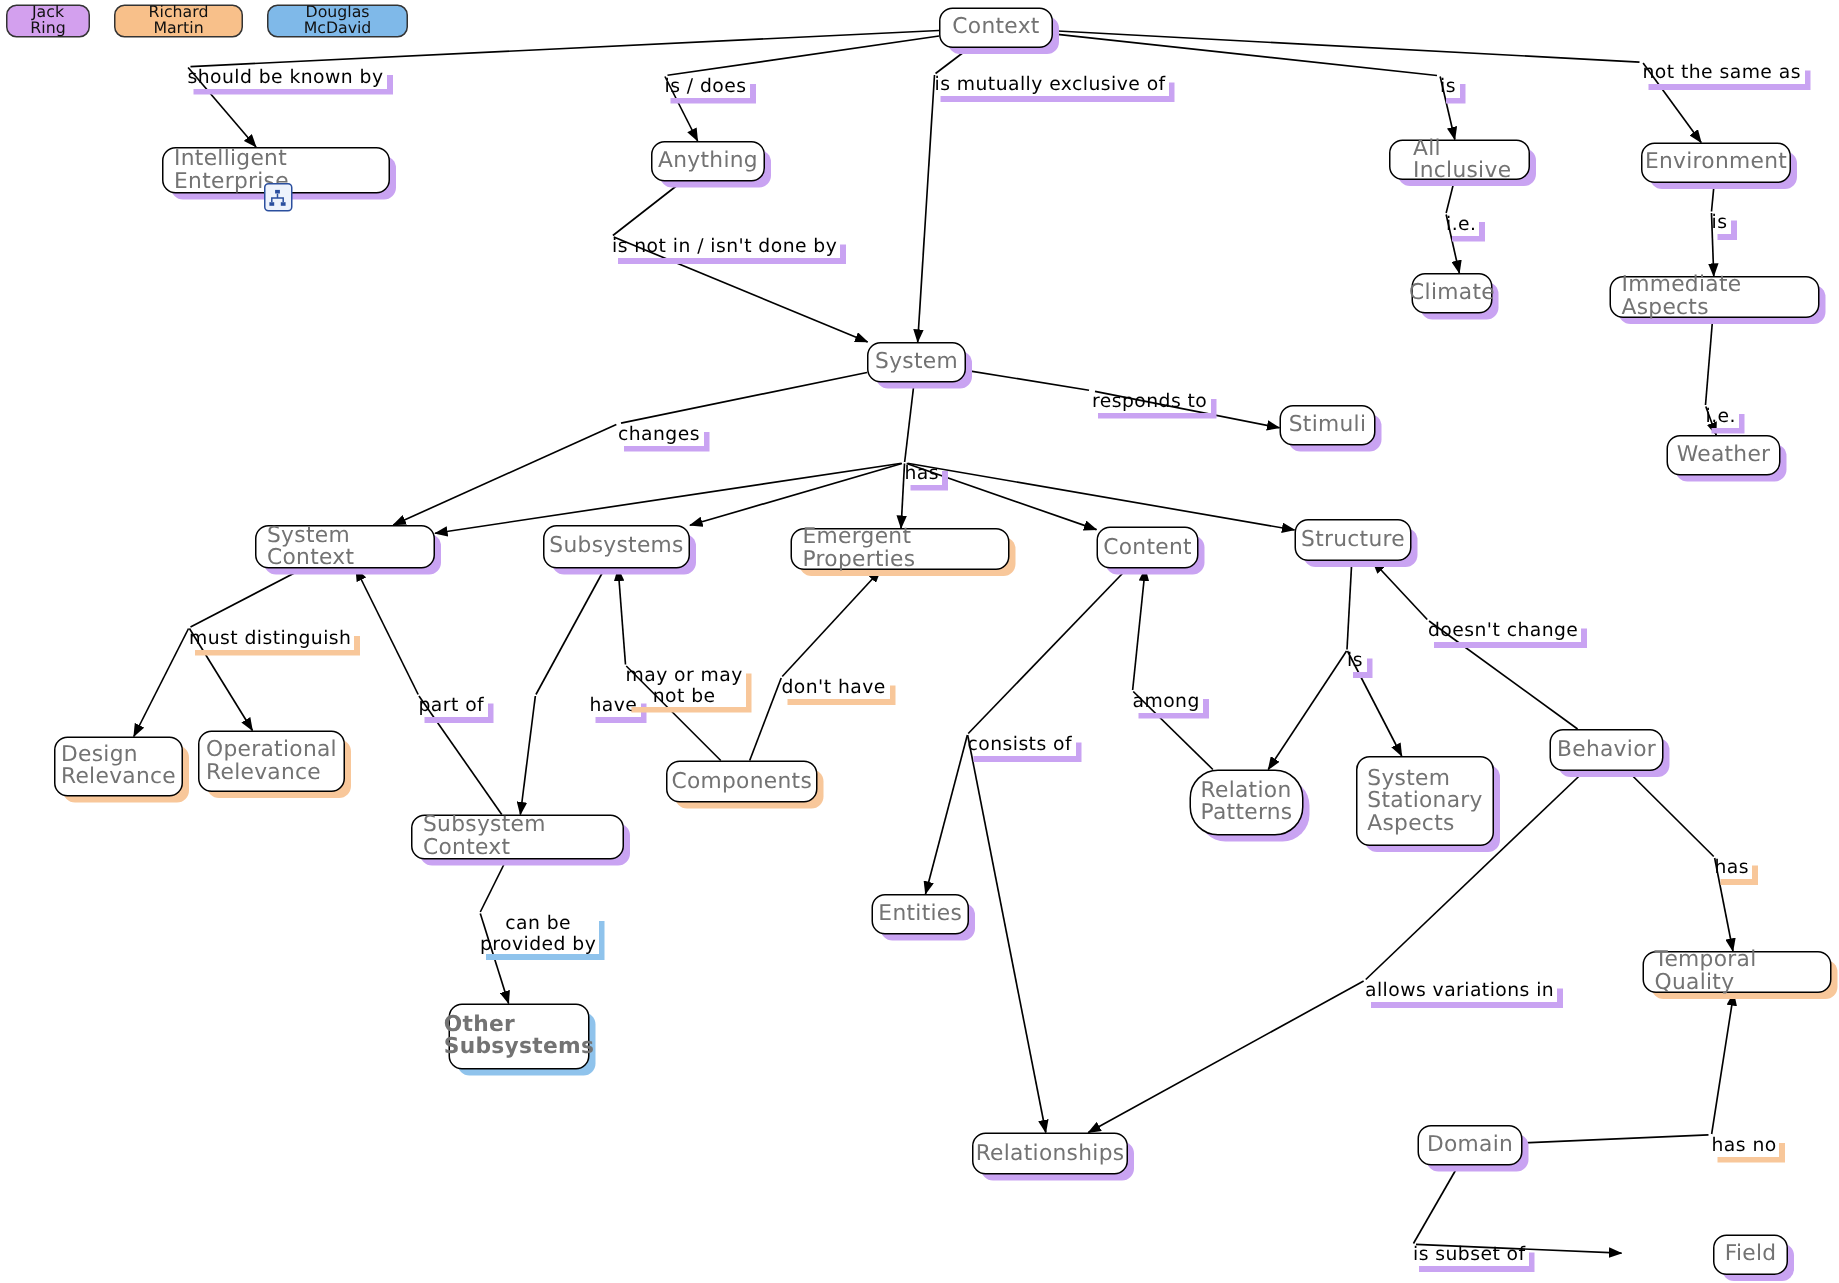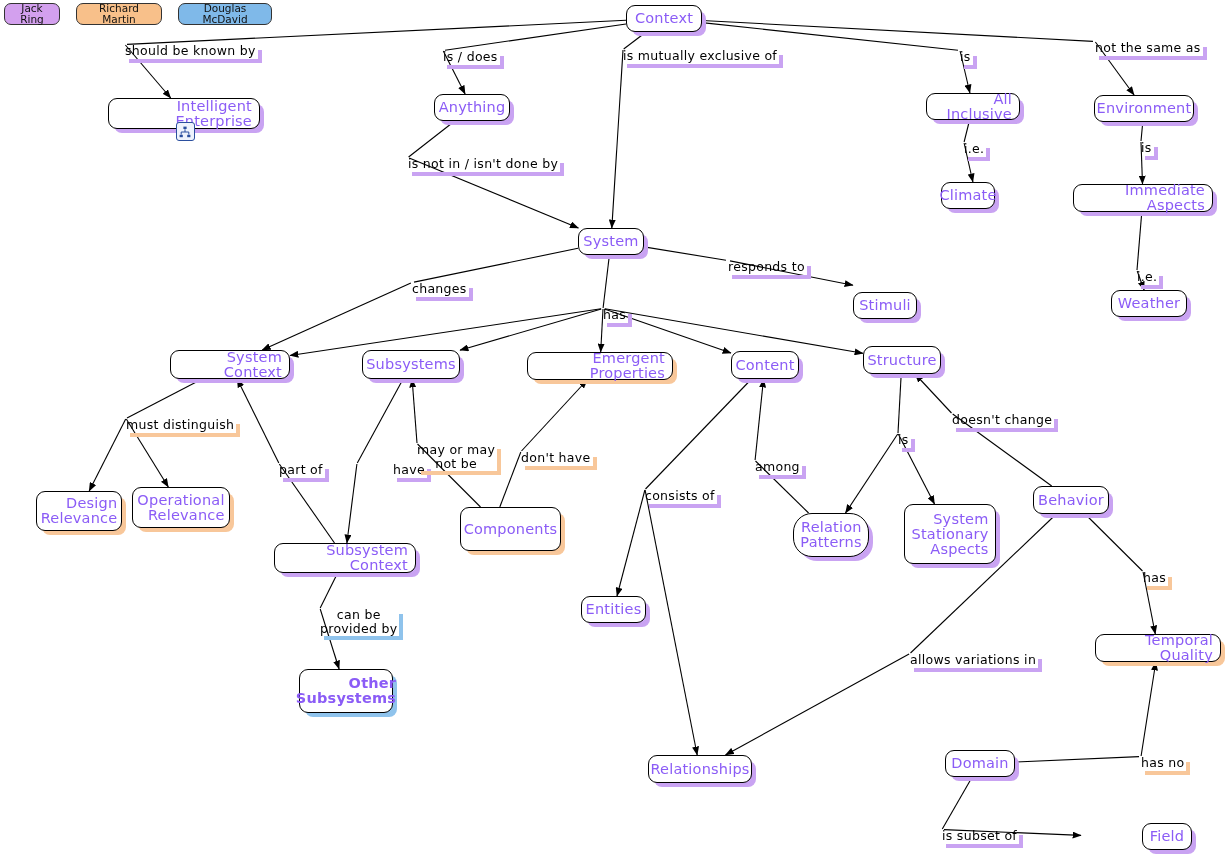--- a/index.html
+++ b/index.html
@@ -10,24 +10,24 @@
   
   .node{
     position:absolute;
     box-sizing:border-box;
     background:#ffffff;
     border:1.4px solid #000000;
     border-radius:9px;
     display:flex;
     align-items:center;
     justify-content:center;
-    text-align:right;
+    text-align:left;
     font-size:14.5px;
     line-height:15px;
-    color:#8b5cf6;
+    color:#737373;
     letter-spacing:.2px;
     white-space:pre-line;
     padding:2px 7px;
     z-index:5;
   }
   .node.sh-purple{box-shadow:5px 5px 0 -1px #c9a3f2;}
   .node.sh-orange{box-shadow:5px 5px 0 -1px #f8c79a;}
   .node.sh-blue{box-shadow:5px 5px 0 -1px #8fc3ec;}
 
   
@@ -194,32 +194,32 @@
           <path d="M6 3.2 V6 M2.2 8.6 V6 H9.8 V8.6" stroke="#2b4f9e" stroke-width="1" fill="none"></path>
         </svg>
       </div>
       <div class="node sh-purple" style="left: 434px; top: 94px; width: 76px; height: 27px;"><span>Anything</span></div>
       <div class="node sh-purple" style="left: 926px; top: 93px; width: 94px; height: 27px; padding-left: 15px;"><span>All Inclusive</span></div>
       <div class="node sh-purple" style="left: 1094px; top: 95px; width: 100px; height: 27px;"><span>Environment</span></div>
       <div class="node sh-purple" style="left: 941px; top: 182px; width: 54px; height: 27px;"><span>Climate</span></div>
       <div class="node sh-purple" style="left: 1073px; top: 184px; width: 140px; height: 28px;"><span>Immediate Aspects</span></div>
       <div class="node sh-purple" style="left: 1111px; top: 290px; width: 76px; height: 27px;"><span>Weather</span></div>
       <div class="node sh-purple" style="left: 578px; top: 228px; width: 66px; height: 27px;"><span>System</span></div>
-      <div class="node sh-purple" style="left: 853px; top: 292px; width: 64px; height: 27px;"><span>Stimuli</span></div>
+      <div class="node sh-purple" style="left: 853px; top: 270px; width: 64px; height: 27px;"><span>Stimuli</span></div>
       <div class="node sh-purple" style="left: 170px; top: 350px; width: 120px; height: 29px;"><span>System Context</span></div>
       <div class="node sh-purple" style="left: 362px; top: 350px; width: 98px; height: 29px;"><span>Subsystems</span></div>
       <div class="node sh-orange" style="left: 527px; top: 352px; width: 146px; height: 28px;"><span>Emergent Properties</span></div>
       <div class="node sh-purple" style="left: 731px; top: 351px; width: 68px; height: 28px;"><span>Content</span></div>
       <div class="node sh-purple" style="left: 863px; top: 346px; width: 78px; height: 28px;"><span>Structure</span></div>
       <div class="node sh-orange" style="left: 36px; top: 491px; width: 86px; height: 40px;"><span>Design
 Relevance</span></div>
       <div class="node sh-orange" style="left: 132px; top: 487px; width: 98px; height: 41px;"><span>Operational
 Relevance</span></div>
       <div class="node sh-purple" style="left: 274px; top: 543px; width: 142px; height: 30px;"><span>Subsystem Context</span></div>
-      <div class="node sh-orange" style="left: 444px; top: 507px; width: 101px; height: 44px; margin-left: 16px;"><span>Components</span></div>
+      <div class="node sh-orange" style="left: 444px; top: 507px; width: 101px; height: 28px;"><span>Components</span></div>
       <div class="node sh-purple" style="left: 793px; top: 513px; width: 76px; height: 44px; border-radius: 19px;"><span>Relation
 Patterns</span></div>
       <div class="node sh-purple" style="left: 904px; top: 504px; width: 92px; height: 60px;"><span>System
 Stationary
 Aspects</span></div>
       <div class="node sh-purple" style="left: 1033px; top: 486px; width: 76px; height: 28px;"><span>Behavior</span></div>
       <div class="node sh-purple" style="left: 581px; top: 596px; width: 65px; height: 27px;"><span>Entities</span></div>
       <div class="node sh-blue" style="left: 299px; top: 669px; width: 94px; height: 44px; font-weight: bold;"><span>Other
 Subsystems</span></div>
       <div class="node sh-orange" style="left: 1095px; top: 634px; width: 126px; height: 28px;"><span>Temporal Quality</span></div>

